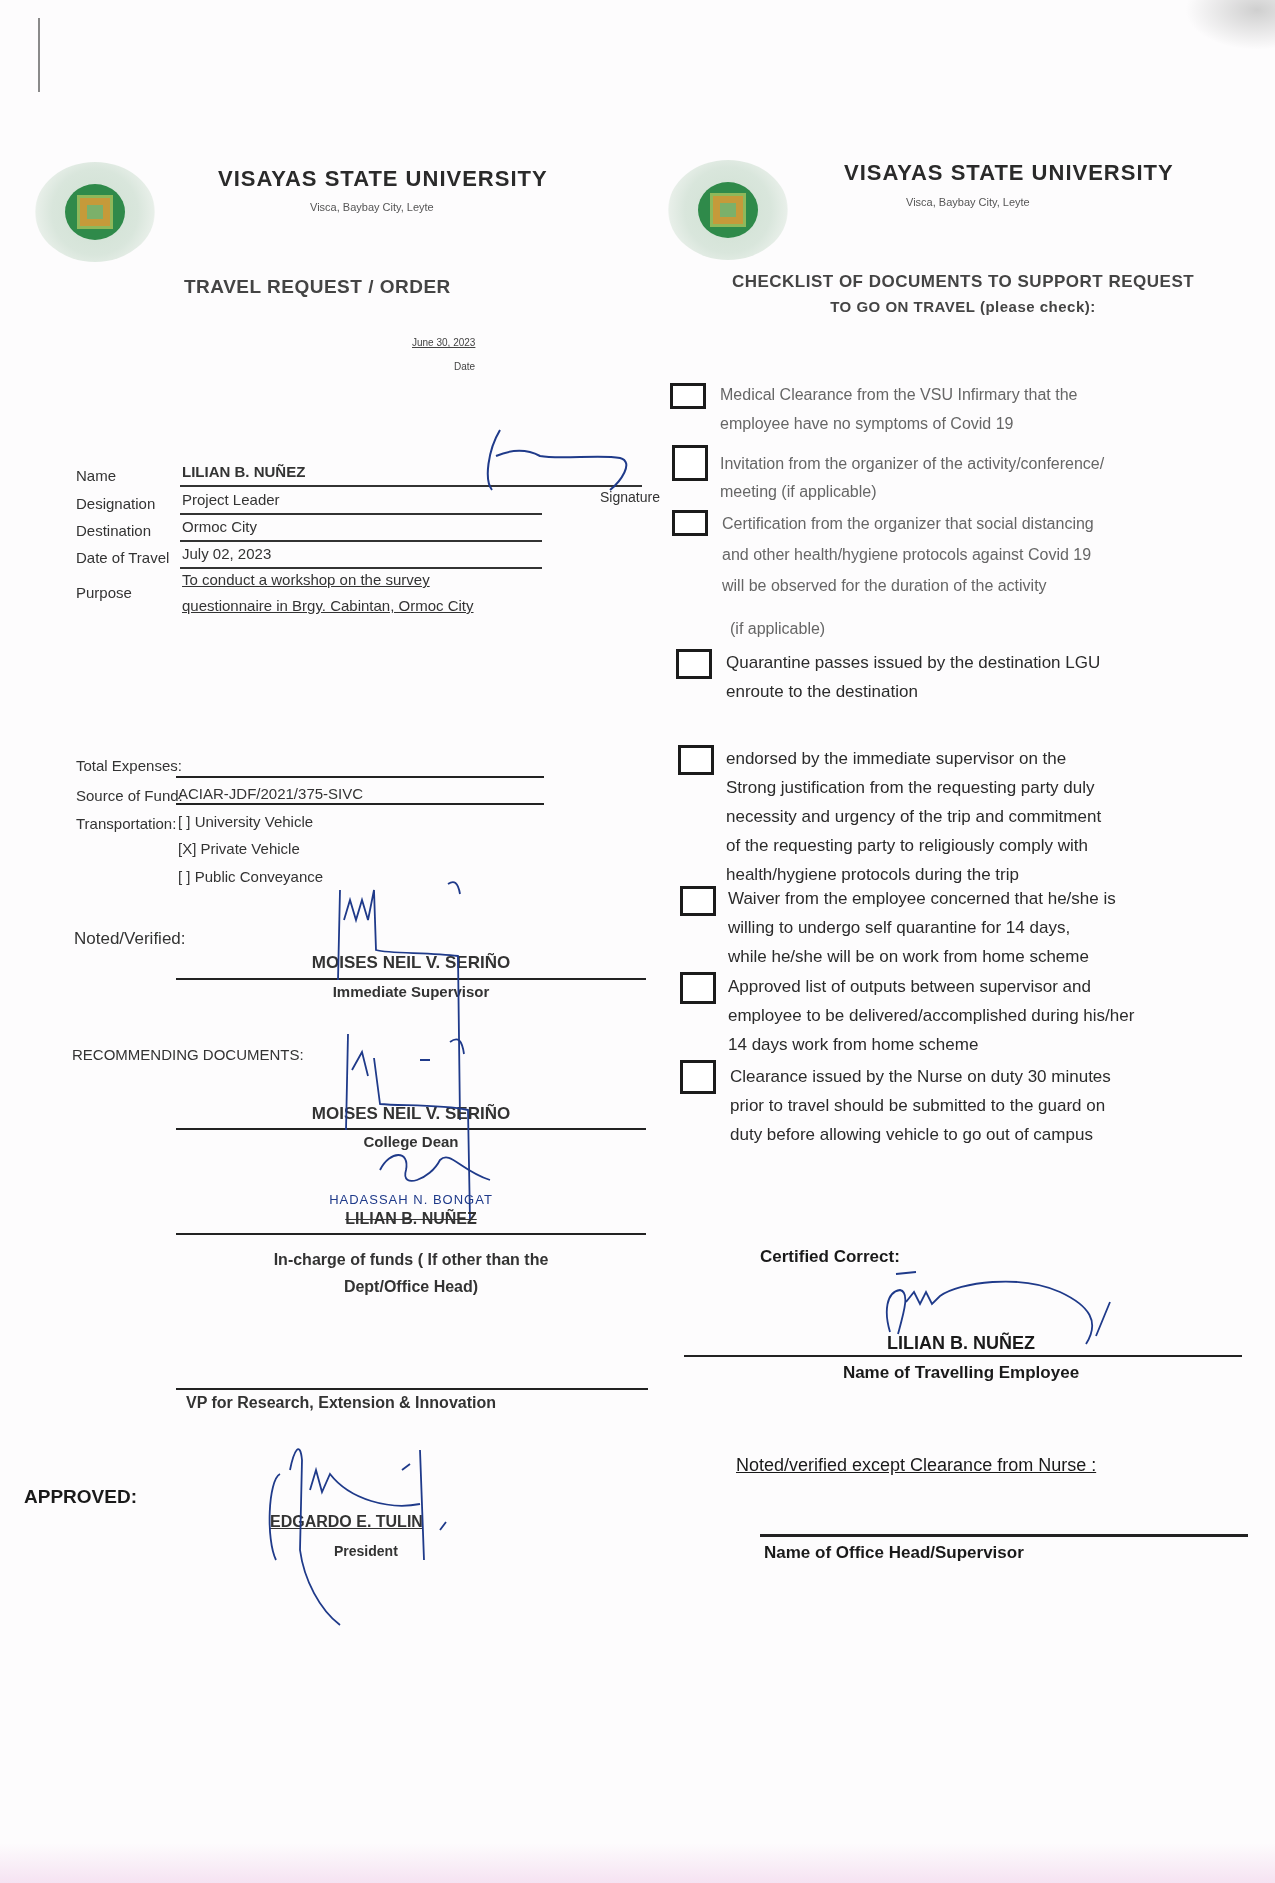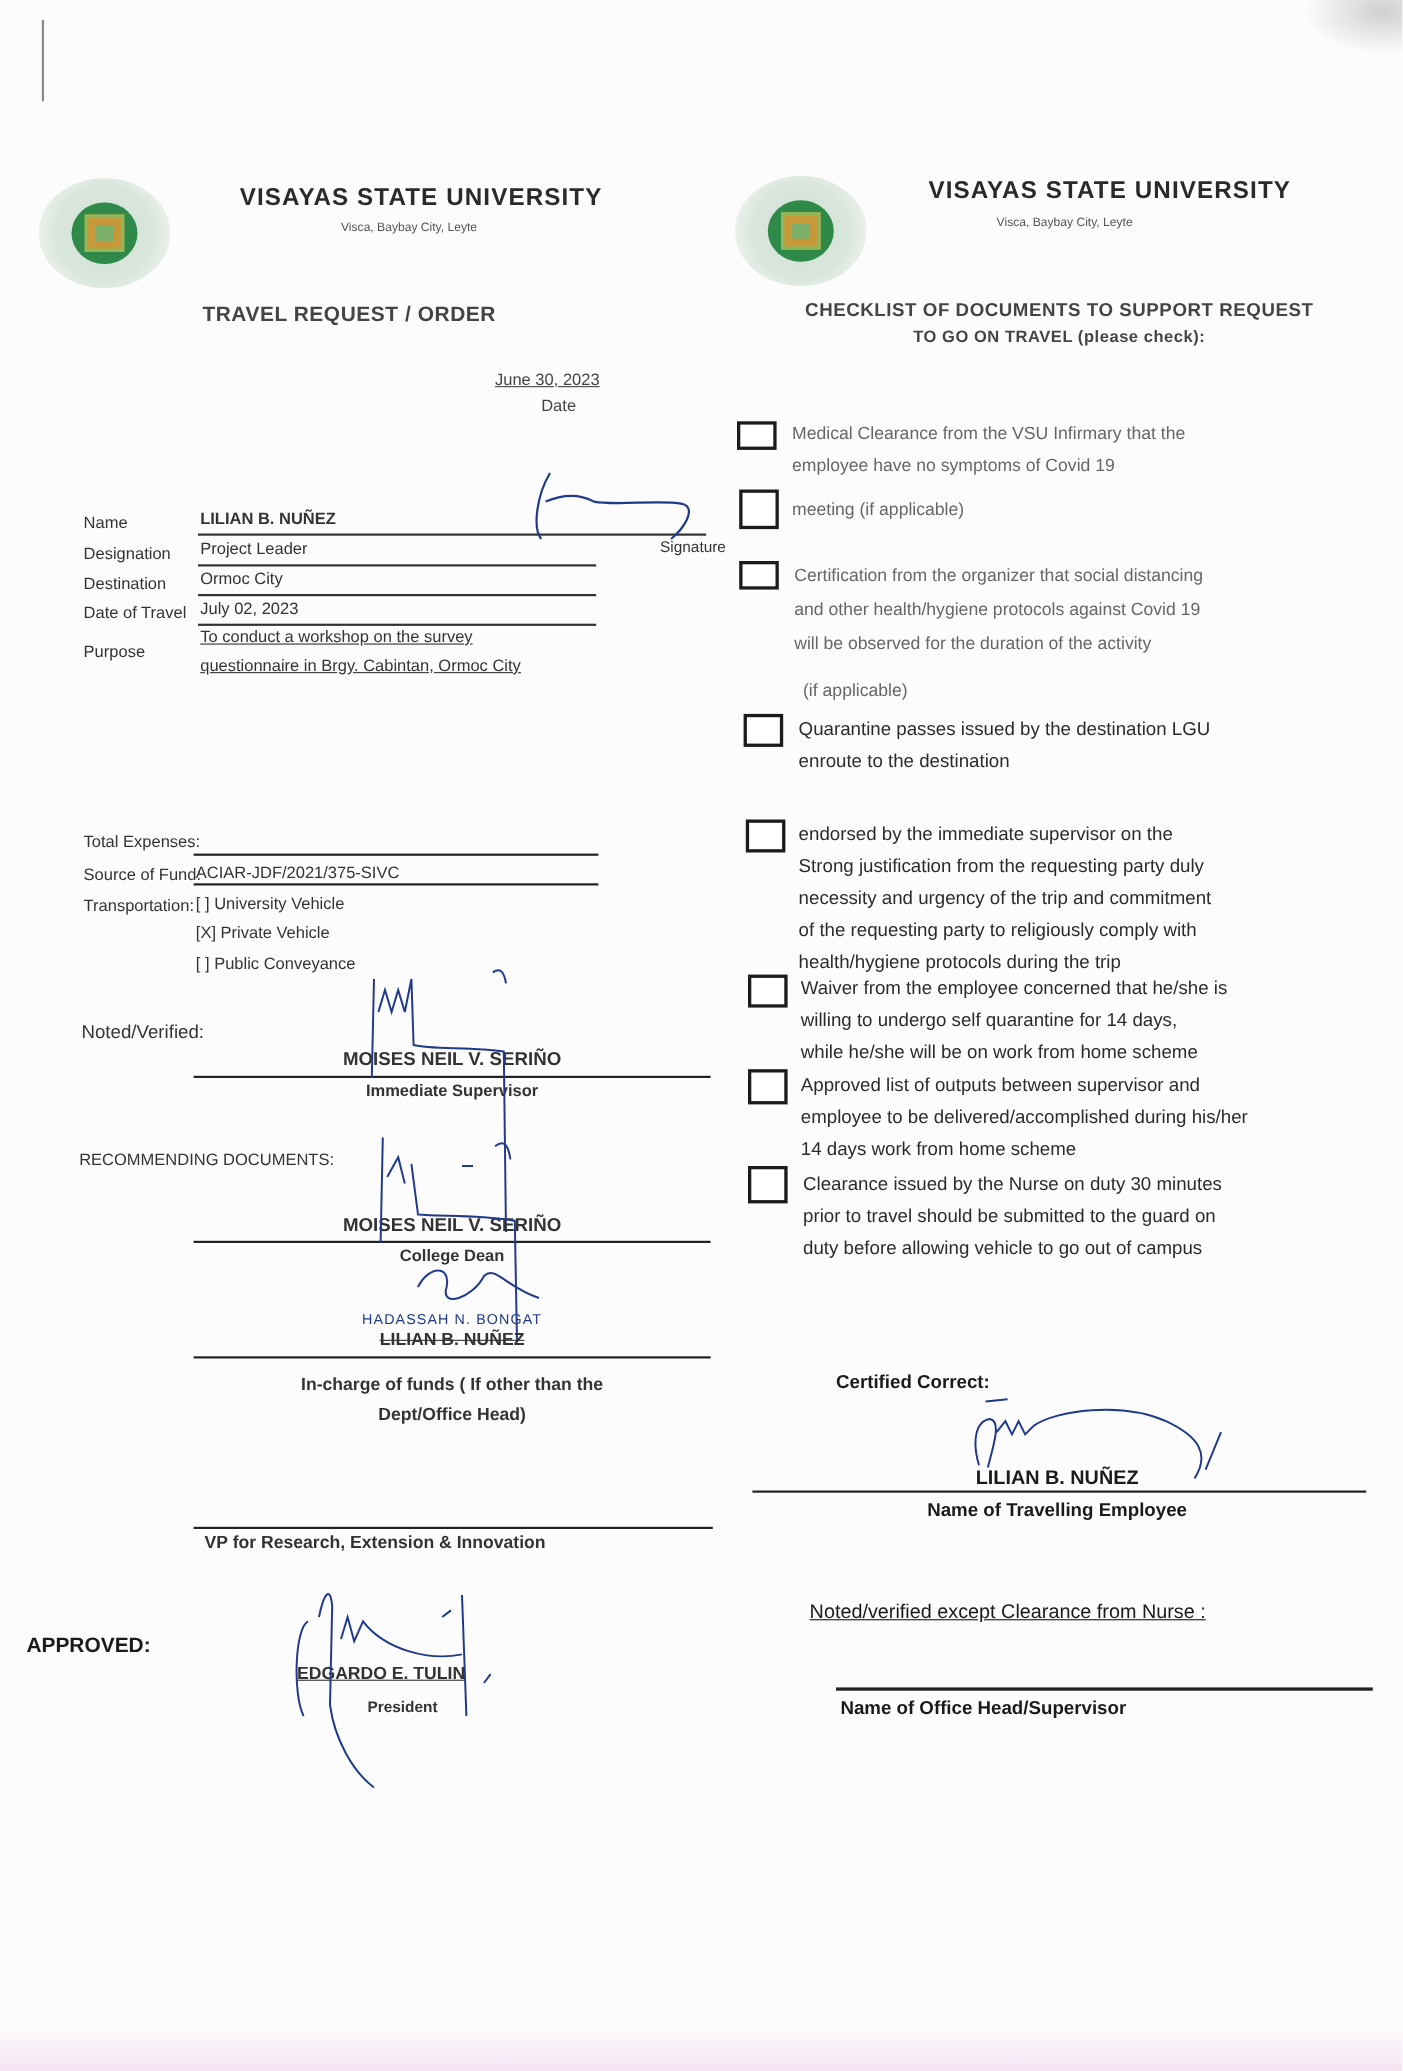--- a/index.html
+++ b/index.html
@@ -19,21 +19,21 @@
     background:radial-gradient(circle, #cfe0d2 0%, #d9e6dc 55%, #e8efe9 75%, rgba(255,255,255,0) 78%); }
   .logo .ring { position:absolute; left:30px; top:22px; width:60px; height:56px; border-radius:50%;
     background:#2f8a4a; }
   .logo .square { position:absolute; left:42px; top:33px; width:36px; height:34px;
     background:#c69a3a; border:3px solid #8fb85a; box-sizing:border-box; }
   .logo .inner { position:absolute; left:52px; top:43px; width:16px; height:14px; background:#7cb06a; }
 
   .uni-name { font-weight:bold; font-size:22px; letter-spacing:1px; color:#2a2a2a; }
   .uni-addr { font-size:11px; color:#555; }
   .form-title { font-weight:bold; font-size:19px; color:#444; letter-spacing:0.5px; }
-  .small { font-size:15px; color:#444;margin-left:38px; }
+  .small { font-size:10px; color:#444; }
   .lbl { font-size:15px; color:#333;margin-left:48px; }
   .val { font-size:15px; color:#333; }
   .bold { font-weight:bold; }
   .line { position:absolute; height:2px; background:#222; }
   .line.thin { height:1.5px; background:#333; }
   .center { text-align:center; }
   .sig { position:absolute; }
   .cb { position:absolute; width:36px; height:26px; border:3px solid #1b1b1b; box-sizing:border-box; background:#fff; }
   .cl-text { position:absolute; font-size:17px; line-height:29px; color:#2b2b2b; width:520px; }
   .cl-text.light { color:#666; font-size:16px; }
@@ -152,20 +152,21 @@
     <div class="cb" style="left:670px;top:383px;"></div>
     <div class="cl-text light" style="left:720px;top:380px;">
       <div>Medical Clearance from the VSU Infirmary that the</div>
       <div>employee have no symptoms of Covid 19</div>
     </div>
   </div>
 
   <div>
     <div class="cb" style="left:672px;top:445px;height:36px;"></div>
     <div class="cl-text light" style="left:720px;top:450px;line-height:28px;">
+      <div>Invitation from the organizer of the activity/conference/</div>
       <div>meeting (if applicable)</div>
     </div>
   </div>
 
   <div>
     <div class="cb" style="left:672px;top:510px;"></div>
     <div class="cl-text light" style="left:722px;top:508px;line-height:31px;">
       <div>Certification from the organizer that social distancing</div>
       <div>and other health/hygiene protocols against Covid 19</div>
       <div>will be observed for the duration of the activity</div>

